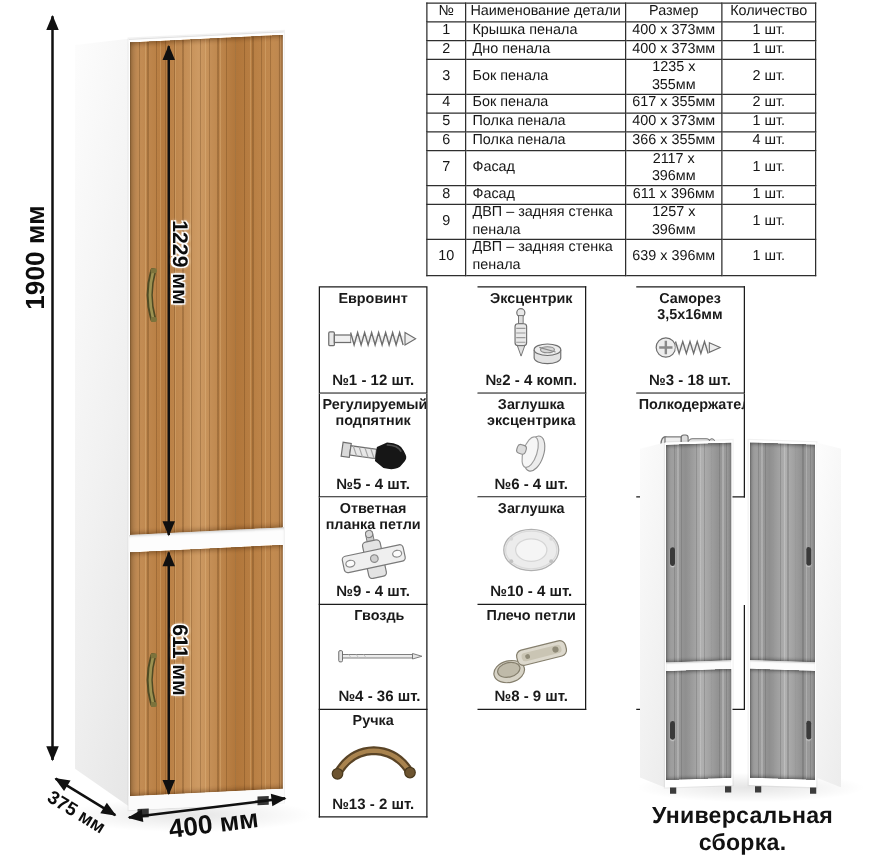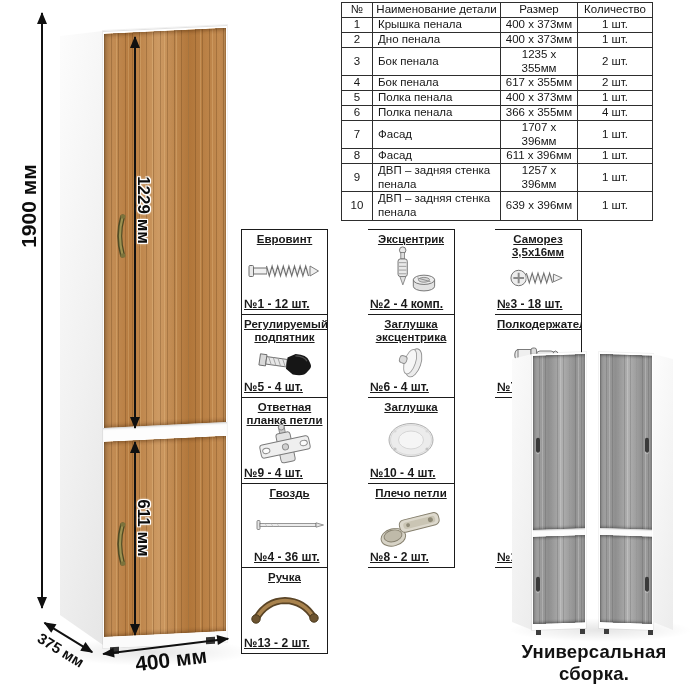--- a/index.html
+++ b/index.html
@@ -46,29 +46,29 @@
   .halo{text-shadow:-1px -1px 0 #fff,1px -1px 0 #fff,-1px 1px 0 #fff,1px 1px 0 #fff,0 0 3px #fff,0 0 3px #fff;}
 
   
   #parts-table{position:absolute;left:341px;top:2px;width:311px;border-collapse:collapse;
     table-layout:fixed;font-size:11.5px;color:#161616;}
   #parts-table th,#parts-table td{border:1px solid #2e2e2e;padding:0 3px;text-align:center;
     font-weight:400;line-height:1.18;height:14px;overflow:hidden;}
   #parts-table td.name{text-align:left;padding-left:5px;}
 
   
-  #hardware{position:absolute;left:241px;top:229px;text-decoration:underline;}
+  #hardware{position:absolute;left:255px;top:229px;}
   .hw-row{display:flex;}
   .hw-cell{box-sizing:border-box;width:87px;border:1.5px solid #1b1b1b;background:#fff;
     display:flex;flex-direction:column;padding:3px 2px 3px;overflow:hidden;}
   .hw-cell + .hw-cell{border-left:none;margin-left:40px;}
   .hw-row + .hw-row .hw-cell{border-top:none;}
   .hw-name{font-weight:700;font-size:11.5px;text-align:center;line-height:1.12;}
   .hw-icon{flex:1;display:flex;align-items:center;justify-content:center;min-height:0;}
-  .hw-qty{font-weight:700;font-size:12px;}
+  .hw-qty{font-weight:700;font-size:12px;text-align:center;}
 
   
   #universal{position:absolute;left:505px;top:345px;width:180px;height:300px;}
   .gc-side{position:absolute;background:linear-gradient(100deg,#fdfdfd,#ececec);}
   #gc-side-l{left:0;top:0;width:27px;height:290px;clip-path:polygon(7px 14px,27px 9px,27px 285px,7px 277px);}
   #gc-side-r{left:148px;top:0;width:20px;height:290px;clip-path:polygon(0 9px,20px 14px,20px 285px,0 277px);}
   .gc-front{position:absolute;top:9px;width:54px;height:276px;background:#fff;transform-origin:0 0;
     box-shadow:0 0 0 1px rgba(0,0,0,.05);}
   #gc-front-l{left:27px;transform:skewY(-2deg);}
   #gc-front-r{left:94px;top:7px;transform:skewY(2deg);}
@@ -177,21 +177,21 @@
         </tr>
     <tr>
           <td>6</td>
           <td class="name">Полка пенала</td>
           <td>366 x 355мм</td>
           <td>4 шт.</td>
         </tr>
     <tr>
           <td>7</td>
           <td class="name">Фасад</td>
-          <td>1707 x 396мм</td>
+          <td>2117 x 396мм</td>
           <td>1 шт.</td>
         </tr>
     <tr>
           <td>8</td>
           <td class="name">Фасад</td>
           <td>611 x 396мм</td>
           <td>1 шт.</td>
         </tr>
     <tr>
           <td>9</td>
@@ -351,21 +351,21 @@
               <g transform="rotate(-14 36 23)">
                 <ellipse cx="15" cy="31" rx="13" ry="9" fill="#d7d3c6" stroke="#857f6d"></ellipse>
                 <ellipse cx="15" cy="29.5" rx="9.5" ry="6" fill="#bfbaa9" stroke="#857f6d"></ellipse>
                 <rect x="24" y="16" width="42" height="13" rx="5" fill="#ddd9cd" stroke="#857f6d"></rect>
                 <rect x="28" y="19" width="34" height="7" rx="3" fill="#cac5b4"></rect>
                 <circle cx="57" cy="22.5" r="2.6" fill="#8f8a77"></circle>
                 <circle cx="33" cy="22.5" r="2" fill="#8f8a77"></circle>
               </g>
             </svg>
         </div>
-        <div class="hw-qty">№8 - 2 шт.</div>
+        <div class="hw-qty">№8 - 9 шт.</div>
       </div>
       <div class="hw-cell" style="height:84px;">
         <div class="hw-name">Ключ</div>
         <div class="hw-icon">
           <svg width="56" height="42" viewBox="0 0 56 44">
               <path d="M12 5 v11 q0 5 5 5 h18 q5 0 5 5 v10 q0 3 3 3 h5" fill="none" stroke="#6f6f6f" stroke-width="6" stroke-linecap="round" stroke-linejoin="round"></path>
               <path d="M12 5 v11 q0 5 5 5 h18 q5 0 5 5 v10 q0 3 3 3 h5" fill="none" stroke="#d6d6d6" stroke-width="3" stroke-linecap="round" stroke-linejoin="round"></path>
               <circle cx="12" cy="4.5" r="3" fill="#bdbdbd" stroke="#6f6f6f"></circle>
             </svg>
         </div>

